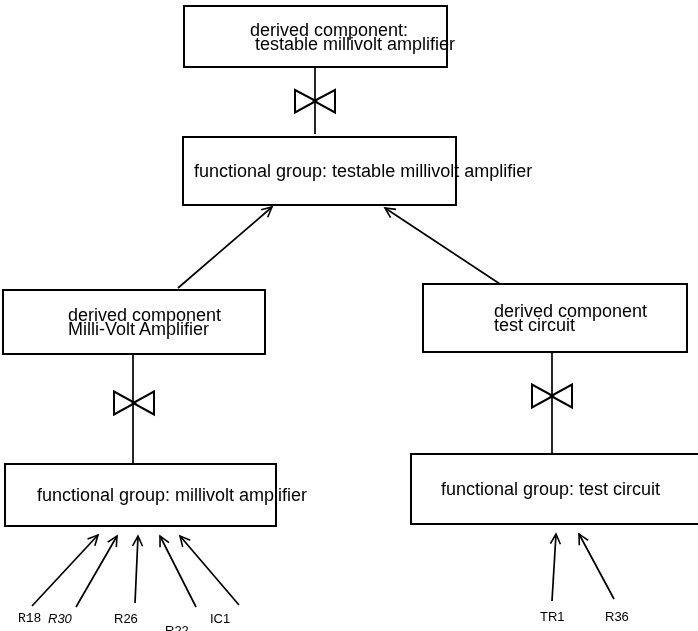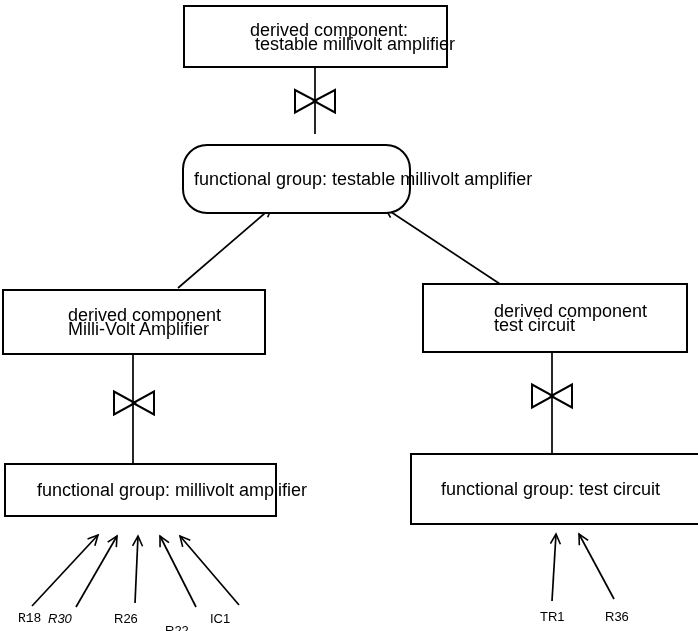--- a/index.html
+++ b/index.html
@@ -31,24 +31,24 @@
     line-height: 14px;
   }
   .node .tline { white-space: pre; }
   .n1 .tline { margin-left: 65px; }
   .n2 .tline { margin-left: 10px; }
   .n3 .tline { margin-left: 64px; }
   .n4 .tline { margin-left: 70px; }
   .n5 .tline { margin-left: 31px; }
   .n6 .tline { margin-left: 29px; }
   .n1 { left: 183px; top: 5px;   width: 265px; height: 63px; }
-  .n2 { left: 182px; top: 144px; width: 229px; height: 70px; border-radius: 25px; }
+  .n2 { left: 182px; top: 136px; width: 275px; height: 70px; }
   .n3 { left: 2px;   top: 289px; width: 264px; height: 66px; }
   .n4 { left: 422px; top: 283px; width: 266px; height: 70px; }
-  .n5 { left: 4px;   top: 463px; width: 273px; height: 54px; }
+  .n5 { left: 4px;   top: 463px; width: 273px; height: 64px; }
   .n6 { left: 410px; top: 453px; width: 320px; height: 72px; }
   .leaf-label {
     position: absolute;
     font-size: 13px;
     white-space: pre;
   }
   .ll1 { left: 18px;  top: 611px; font-family: Liberation Mono, monospace; }
   .ll2 { left: 48px;  top: 611px; font-style: italic; }
   .ll3 { left: 114px; top: 611px; }
   .ll4 { left: 165px; top: 611px; margin-top: 12px; }

